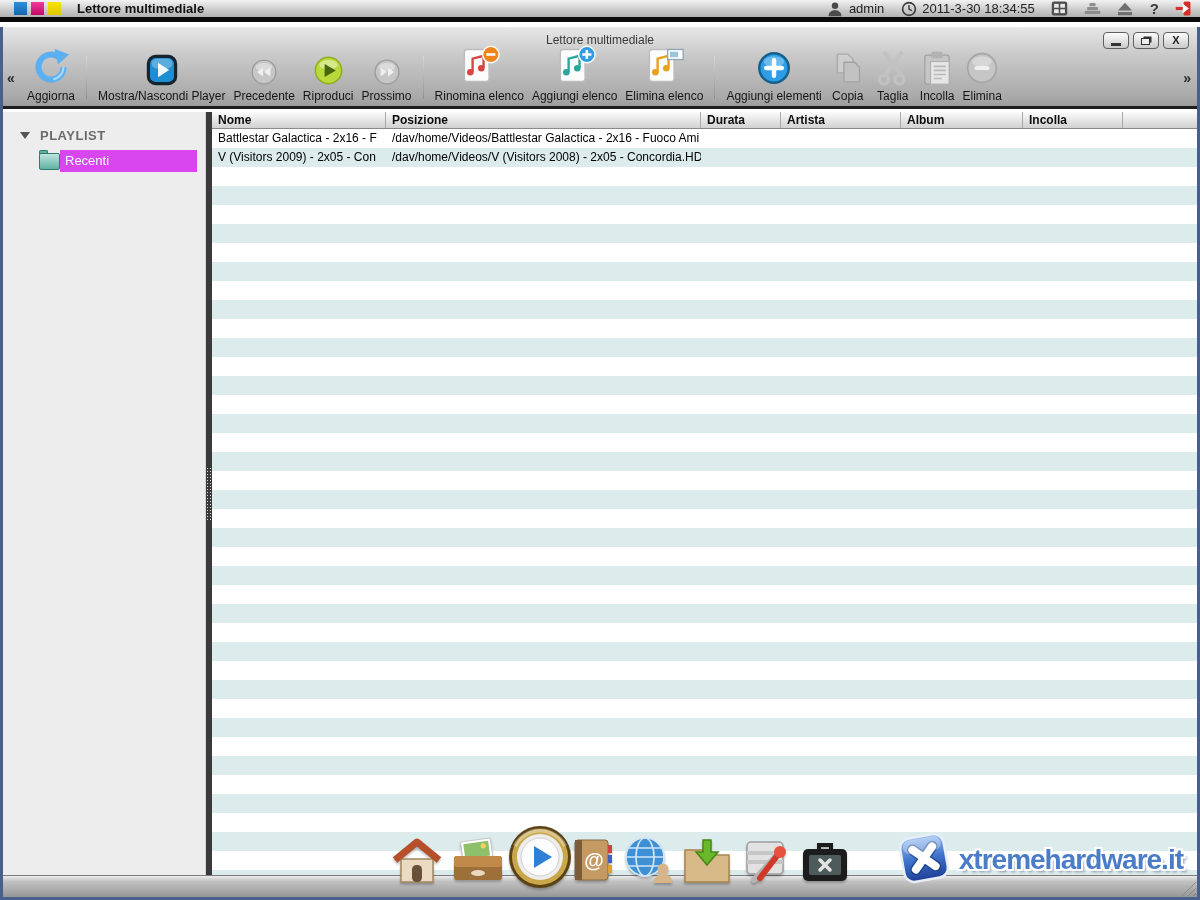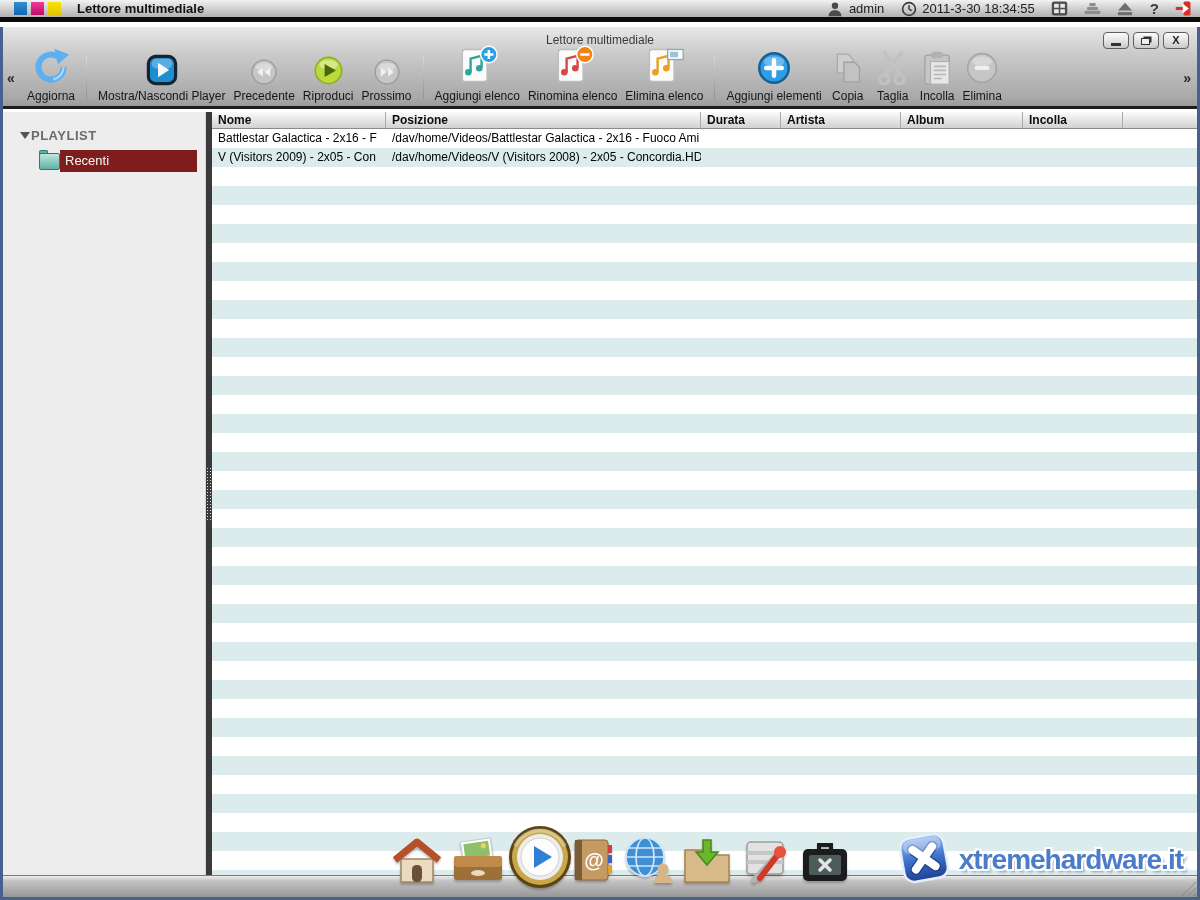--- a/index.html
+++ b/index.html
@@ -41,28 +41,28 @@
   .tscroll { position:absolute; top:42px; font-size:14px; font-weight:bold; color:#2a2a2a; }
   .tscroll.left { left:4px; } .tscroll.right { right:6px; }
   .tbtn { display:flex; flex-direction:column; align-items:center; justify-content:flex-end; padding:0 4px; cursor:default; }
   .ticon { height:42px; display:flex; align-items:flex-end; justify-content:center; padding-bottom:2px; }
   .tlabel { font-size:12px; color:#161616; white-space:nowrap; padding-top:1px; }
   .tsep { width:1px; align-self:stretch; margin:8px 7px 4px 7px; background:linear-gradient(#d9d9d9,#8e8e8e); }
 
   
   .content { position:absolute; top:85px; left:0; right:0; bottom:22px; display:flex; }
   .sidebar { width:203px; background:#ededed; border-right:1px solid #d5d5d5; padding-top:16px; }
-  .playlist-header { display:flex; align-items:center; gap:1px; padding-left:17px; }
+  .playlist-header { display:flex; align-items:center; gap:10px; padding-left:17px; }
   .tri-down { width:0; height:0; border-left:5px solid transparent; border-right:5px solid transparent; border-top:7px solid #555; }
   .playlist-label { font-size:13px; font-weight:bold; color:#6b6b6b; letter-spacing:0.5px; }
   .playlist-item { display:flex; align-items:center; margin:7px 0 0 36px; height:22px; }
   .folder-ico { width:21px; height:17px; position:relative; flex:0 0 auto; }
   .folder-ico .back { position:absolute; inset:0; background:linear-gradient(#bfe6de,#5fb2a2); border:1px solid #2e7a6c; border-radius:2px; }
   .folder-ico .tab { position:absolute; top:-3px; left:0; width:9px; height:4px; background:#5fb2a2; border:1px solid #2e7a6c; border-bottom:none; border-radius:2px 2px 0 0; }
-  .item-label { background:#7f1d1d; color:#f2faf8; font-size:13px; height:22px; line-height:22px; padding-left:5px; width:137px; }
+  .item-label { background:#d946ef; color:#f2faf8; font-size:13px; height:22px; line-height:22px; padding-left:5px; width:137px; }
 
   .splitter { width:6px; background:#3a3a3a; position:relative; cursor:col-resize; }
   .splitter .grip { position:absolute; top:50%; left:0; transform:translateY(-50%); width:6px; height:54px;
     background-image:radial-gradient(#e0e0e0 28%, transparent 32%); background-size:3px 3px; }
 
   .table-area { flex:1; display:flex; flex-direction:column; overflow:hidden; }
   .thead { height:17px; display:flex; flex:0 0 auto;
     background:linear-gradient(#fbfbfb,#e2e2e2 60%,#d2d2d2); border-bottom:1px solid #8a8a8a; }
   .th { font-size:12px; font-weight:bold; color:#0d0d0d; padding:1px 0 0 6px; border-right:1px solid #a9a9a9;
     overflow:hidden; white-space:nowrap; }
@@ -239,42 +239,42 @@
         </div>
         <div class="tlabel">Prossimo</div>
       </div>
 
       <div class="tsep"></div>
 
       <div class="tbtn">
         <div class="ticon">
           <svg width="42" height="42" viewBox="0 0 46 46">
             <rect x="7" y="6" width="27" height="35" rx="3" fill="#fcfcfc" stroke="#bdbdbd" stroke-width="1.5"></rect>
+            <path d="M16 31V16l12-3v13" fill="none" stroke="#d94545" stroke-width="2.6"></path>
+            <circle cx="13.5" cy="31" r="3.6" fill="#d94545"></circle>
+              <circle cx="25.5" cy="26.5" r="3.6" fill="#d94545"></circle>
+            <circle cx="36" cy="11.5" r="9" fill="#f08418" stroke="#ffffff" stroke-width="1.6"></circle>
+            <path d="M31 11.5h10" stroke="#ffffff" stroke-width="2.8"></path>
+          </svg>
+        </div>
+        <div class="tlabel">Rinomina elenco</div>
+      </div>
+
+      <div class="tbtn">
+        <div class="ticon">
+          <svg width="42" height="42" viewBox="0 0 46 46">
+            <rect x="7" y="6" width="27" height="35" rx="3" fill="#fcfcfc" stroke="#bdbdbd" stroke-width="1.5"></rect>
             <path d="M16 31V16l12-3v13" fill="none" stroke="#2aa79b" stroke-width="2.6"></path>
             <circle cx="13.5" cy="31" r="3.6" fill="#2aa79b"></circle>
               <circle cx="25.5" cy="26.5" r="3.6" fill="#2aa79b"></circle>
             <circle cx="36" cy="11.5" r="9" fill="#2f9ce6" stroke="#ffffff" stroke-width="1.6"></circle>
             <path d="M36 6.5v10M31 11.5h10" stroke="#ffffff" stroke-width="2.8"></path>
           </svg>
         </div>
         <div class="tlabel">Aggiungi elenco</div>
-      </div>
-
-      <div class="tbtn">
-        <div class="ticon">
-          <svg width="42" height="42" viewBox="0 0 46 46">
-            <rect x="7" y="6" width="27" height="35" rx="3" fill="#fcfcfc" stroke="#bdbdbd" stroke-width="1.5"></rect>
-            <path d="M16 31V16l12-3v13" fill="none" stroke="#d94545" stroke-width="2.6"></path>
-            <circle cx="13.5" cy="31" r="3.6" fill="#d94545"></circle>
-              <circle cx="25.5" cy="26.5" r="3.6" fill="#d94545"></circle>
-            <circle cx="36" cy="11.5" r="9" fill="#f08418" stroke="#ffffff" stroke-width="1.6"></circle>
-            <path d="M31 11.5h10" stroke="#ffffff" stroke-width="2.8"></path>
-          </svg>
-        </div>
-        <div class="tlabel">Rinomina elenco</div>
       </div>
 
       <div class="tbtn">
         <div class="ticon">
           <svg width="42" height="42" viewBox="0 0 46 46">
             <rect x="7" y="6" width="27" height="35" rx="3" fill="#fcfcfc" stroke="#bdbdbd" stroke-width="1.5"></rect>
             <path d="M16 31V16l12-3v13" fill="none" stroke="#e8a020" stroke-width="2.6"></path>
             <circle cx="13.5" cy="31" r="3.6" fill="#e8a020"></circle>
               <circle cx="25.5" cy="26.5" r="3.6" fill="#e8a020"></circle>
             <rect x="27" y="6" width="17" height="11" fill="#ffffff" stroke="#8fa8b8" stroke-width="1.5"></rect>

